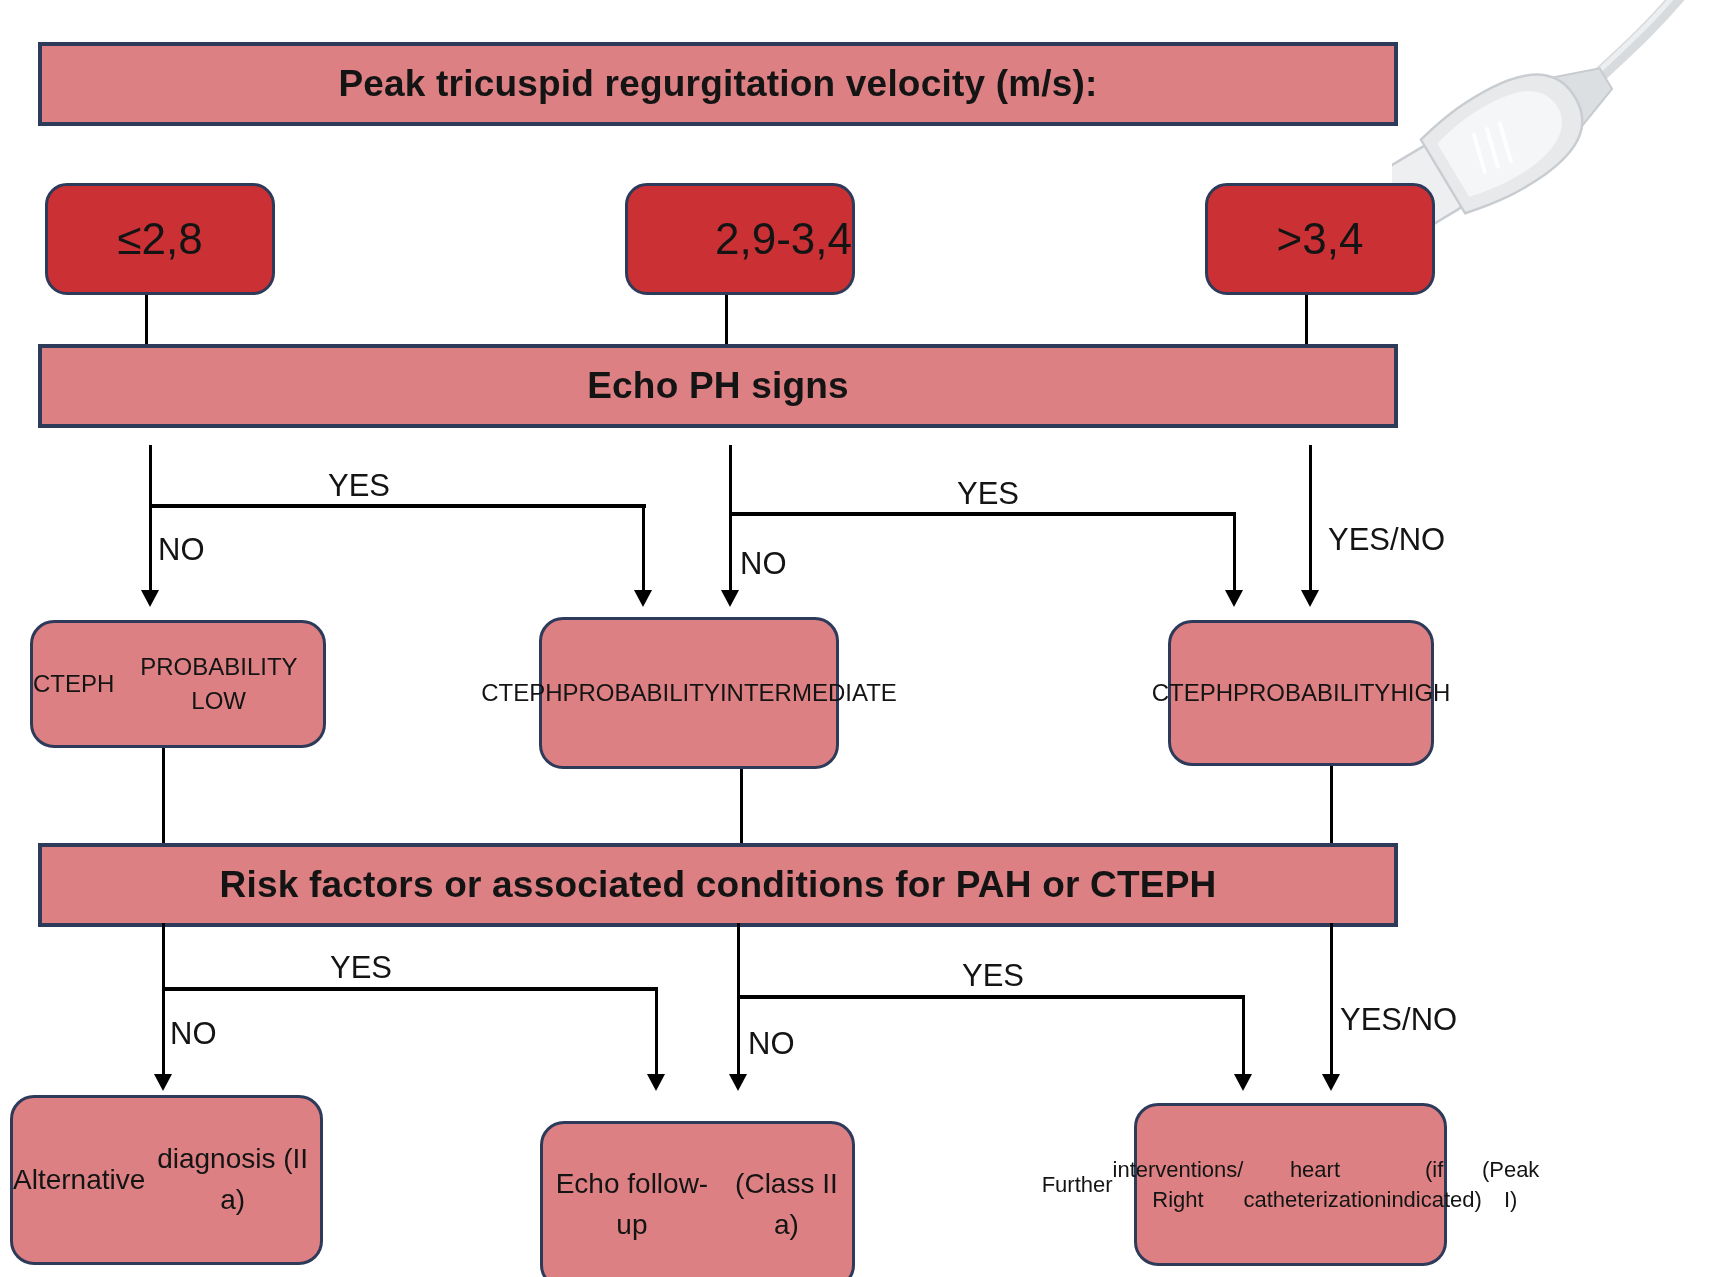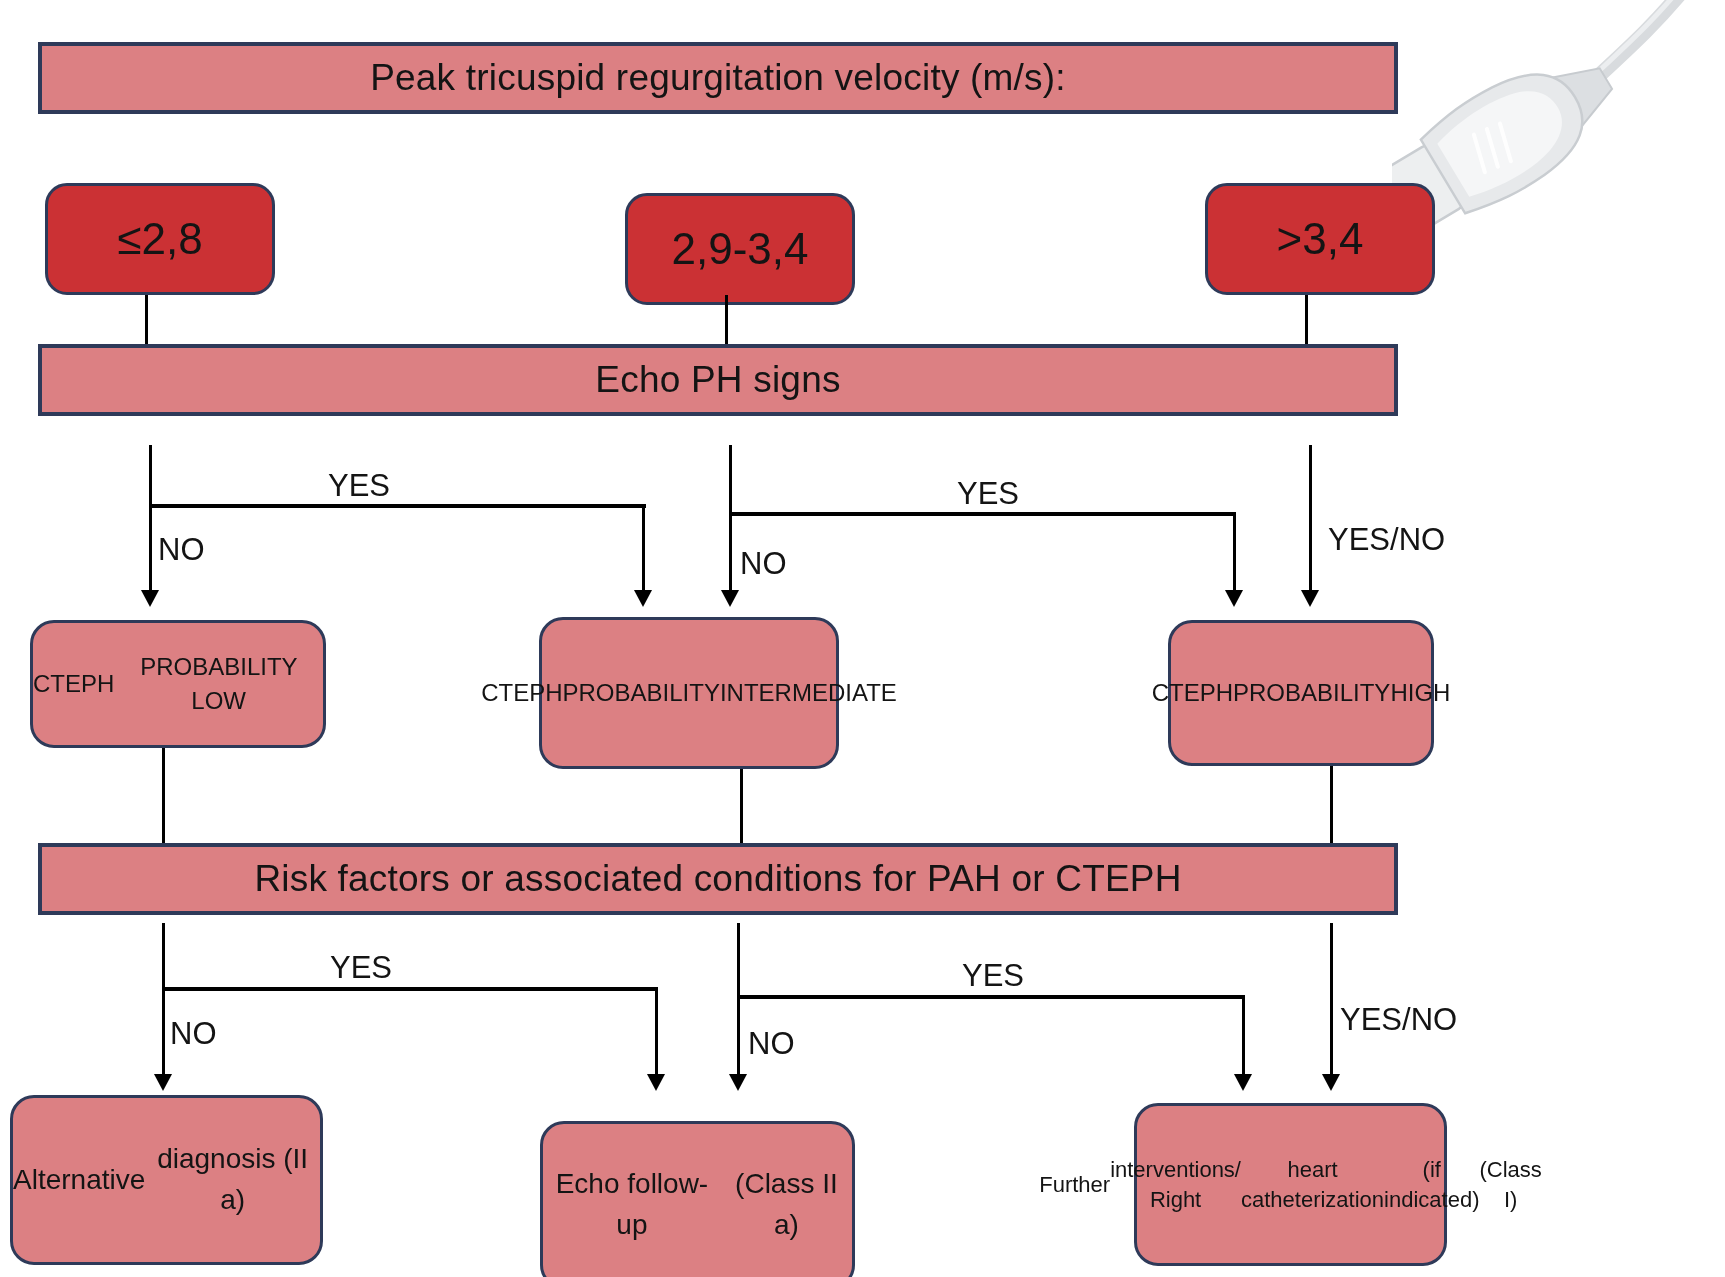--- a/index.html
+++ b/index.html
@@ -2,24 +2,24 @@
 <html style="--background: #FFFFFF; --bar-fill: #DC8083; --value-fill: #CB3134; --box-border: #2E3A59; --line: #000000; --text: #141414;"><head>
 <meta charset="utf-8">
 <style>
   html,body{margin:0;padding:0;background:#fff;}
   #stage{
     position:relative;width:1725px;height:1277px;overflow:hidden;
     background:var(--background,#fff);
     font-family:"Liberation Sans",sans-serif;color:var(--text,#111);
   }
   .bar{
-    position:absolute;left:38px;width:1360px;height:72px;box-sizing:border-box;
+    position:absolute;left:38px;width:1360px;height:84px;box-sizing:border-box;
     background:var(--bar-fill,#DC8083);border:4px solid var(--box-border,#2E3A59);
     display:flex;align-items:center;justify-content:center;
-    font-size:37px;letter-spacing:.2px;
+    font-size:37px;letter-spacing:.2px;font-weight:bold;
   }
   .valuebox{
     position:absolute;width:230px;height:112px;box-sizing:border-box;
     background:var(--value-fill,#CB3134);border:3px solid var(--box-border,#2E3A59);
     border-radius:22px;display:flex;align-items:center;justify-content:center;
     font-size:44px;
   }
   .roundbox{
     position:absolute;box-sizing:border-box;
     background:var(--bar-fill,#DC8083);border:3px solid var(--box-border,#2E3A59);
@@ -63,21 +63,21 @@
         <line x1="20" y1="-20" x2="10" y2="18"></line>
         <line x1="34" y1="-18" x2="24" y2="20"></line>
         <line x1="48" y1="-16" x2="38" y2="22"></line>
       </g>
     </g>
   </svg>
 
   <div class="valuebox" style="left:45px;top:183px;">
     <span>≤2,8</span>
   </div>
-  <div class="valuebox" style="left:625px;top:193px;">
+  <div class="valuebox" style="left:625px;top:183px;justify-content:flex-end;">
     <span>2,9-3,4</span>
   </div>
   <div class="valuebox" style="left:1205px;top:183px;">
     <span>&gt;3,4</span>
   </div>
 
   <div class="vline" style="left:145px;top:295px;height:70px;"></div>
   <div class="vline" style="left:725px;top:295px;height:70px;"></div>
   <div class="vline" style="left:1305px;top:295px;height:70px;"></div>
 
@@ -159,16 +159,16 @@
   </div>
   <div class="roundbox outcome" style="left:540px;top:1121px;width:315px;height:168px;">
     <div>Echo follow-up</div>
     <div>(Class II a)</div>
   </div>
   <div class="roundbox outcome small" style="left:1134px;top:1103px;width:313px;height:163px;">
     <div>Further</div>
     <div>interventions/ Right</div>
     <div>heart catheterization</div>
     <div>(if indicated)</div>
-    <div>(Class I)</div>
+    <div>(Peak I)</div>
   </div>
 
 </div>
 
 </body></html>

